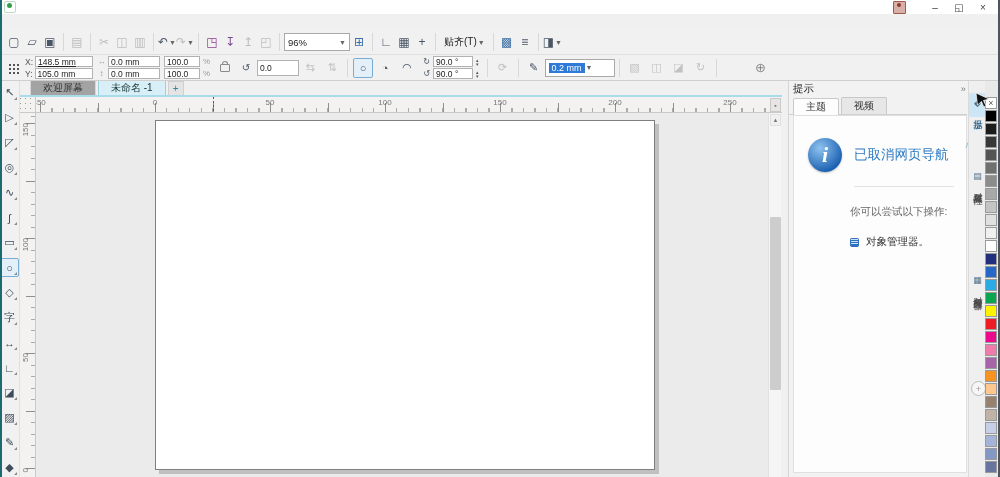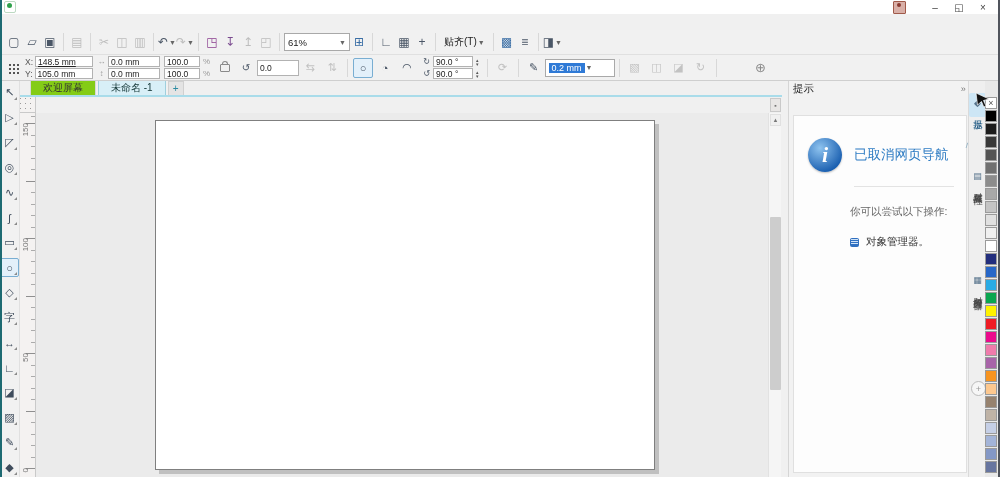--- a/index.html
+++ b/index.html
@@ -42,21 +42,21 @@
   .pbtool.dis{color:#c2c2c2;}
   .pbtool.active{border:1px solid #79aed2;background:#e3f0fa;}
   #dotgrid{width:12px;height:12px;margin:0 6px 0 2px;background-image:radial-gradient(#555 0.9px,transparent 1px);background-size:4px 4px;background-position:1px 1px;}
   .lock{width:8px;height:6px;border:1px solid #8a8a8a;border-radius:1px;position:relative;margin:0 5px;}
   .lock::before{content:"";position:absolute;top:-4px;left:1px;width:4px;height:3px;border:1px solid #8a8a8a;border-bottom:none;border-radius:3px 3px 0 0;}
   .spin{display:flex;flex-direction:column;line-height:4px;font-size:5px;color:#555;margin-left:1px;}
   #outline-combo{width:62px;height:16px;}
   #outline-value{background:#2f7ad6;color:#fff;padding:0 3px;font-size:9px;}
   
   #tabsrow{left:20px;top:81px;width:762px;height:16px;background:#f0f0f0;border-bottom:2px solid #a9dcea;display:flex;align-items:flex-end;padding-left:10px;box-sizing:border-box;z-index:30;}
-  .doctab{height:14px;display:flex;align-items:center;padding:0 12px;font-size:10px;color:#333;border:1px solid #d8d8d8;border-bottom:none;background:#84cc16;margin-right:2px;white-space:nowrap;}
+  .doctab{height:14px;display:flex;align-items:center;padding:0 12px;font-size:10px;color:#333;border:1px solid #d8d8d8;border-bottom:none;background:#a3a3a3;margin-right:2px;white-space:nowrap;}
   .doctab.active{background:#d8eff7;border-color:#9fcfdd;color:#133;}
   #newtab-btn{width:14px;height:13px;display:flex;align-items:center;justify-content:center;font-size:10px;color:#2a8aa0;background:#e4e4e4;border:1px solid #d0d0d0;border-bottom:none;}
   
   #ruler-corner{left:20px;top:97px;width:16px;height:16px;background:#f4f2f1;border-right:1px solid #c9c9c9;border-bottom:1px solid #c9c9c9;box-sizing:border-box;z-index:25;
     background-image:radial-gradient(#9a9a9a 0.8px,transparent 1px);background-size:5px 5px;background-position:3px 4px;}
   #hruler{left:36px;top:97px;width:746px;height:16px;background:#f4f2f1;border-bottom:1px solid #c9c9c9;box-sizing:border-box;z-index:25;overflow:hidden;}
   #hruler .minor{position:absolute;bottom:0;left:0;right:0;height:4px;background:repeating-linear-gradient(90deg,#ababab 0 1px,transparent 1px 11.5px);background-position-x:4px;}
   #hruler .major{position:absolute;bottom:0;left:0;right:0;height:9px;background:repeating-linear-gradient(90deg,#8f8f8f 0 1px,transparent 1px 57.5px);background-position-x:4px;}
   .hlab{position:absolute;top:1px;font-size:8px;color:#777;transform:translateX(-50%);}
   #mouse-dash{position:absolute;top:0;bottom:0;width:1px;background:repeating-linear-gradient(180deg,#555 0 2px,transparent 2px 4px);}
@@ -142,21 +142,21 @@
       <div class="sep"></div>
       <div class="tbi">↶<span class="dd">▼</span></div>
       <div class="tbi dis">↷<span class="dd">▼</span></div>
       <div class="sep"></div>
       <div class="tbi" style="color: rgb(139, 63, 143);">◳</div>
       <div class="tbi" style="color: rgb(122, 74, 143);">↧</div>
       <div class="tbi dis">↥</div>
       <div class="tbi dis">◰</div>
       <div class="sep"></div>
       <div class="combo" id="zoom-combo">
-        <span>61%</span>
+        <span>96%</span>
         <span class="dd">▼</span>
       </div>
       <div class="tbi" style="color: rgb(58, 110, 165);">⊞</div>
       <div class="sep"></div>
       <div class="tbi">∟</div>
       <div class="tbi">▦</div>
       <div class="tbi">+</div>
       <div class="sep"></div>
       <div id="snap-btn">
         <span>贴齐(T)</span>
@@ -245,20 +245,32 @@
     <span class="pbtool" style="color:#8a8a8a;font-size:13px;margin-left:30px;">⊕</span>
   </div>
 
   <div class="abs" id="tabsrow">
       <div class="doctab">欢迎屏幕</div>
       <div class="doctab active">未命名 -1</div>
       <div id="newtab-btn">+</div>
     </div>
 
   <div class="abs" id="ruler-corner"></div>
+  <div class="abs" id="hruler">
+    <div class="minor"></div>
+      <div class="major"></div>
+    <div id="mouse-dash" style="left:177px;"></div>
+  <span class="hlab" style="left: 4px;">-50</span>
+      <span class="hlab" style="left: 119px;">0</span>
+      <span class="hlab" style="left: 234px;">50</span>
+      <span class="hlab" style="left: 349px;">100</span>
+      <span class="hlab" style="left: 464px;">150</span>
+      <span class="hlab" style="left: 579px;">200</span>
+      <span class="hlab" style="left: 694px;">250</span>
+    </div>
   <div class="abs" id="hruler-end">▪</div>
   <div class="abs" id="vruler">
     <div class="minor"></div>
       <div class="major"></div>
   <span class="vlab" style="top: 10px;">150</span>
       <span class="vlab" style="top: 125px;">100</span>
       <span class="vlab" style="top: 240px;">50</span>
       <span class="vlab" style="top: 355px;">0</span>
     </div>
 
@@ -291,20 +303,24 @@
   </div>
 
   <div class="abs" id="docker">
     <div id="docker-head">
       <span id="docker-title">提示</span>
       <div id="docker-head-btns">
         <span>»</span>
         <span>×</span>
       </div>
     </div>
+    <div id="docker-tabs">
+        <div class="dtab active">主题</div>
+        <div class="dtab">视频</div>
+      </div>
     <div id="docker-body">
       <div id="hint-header">
         <div id="info-icon">i</div>
         <div id="hint-heading">已取消网页导航</div>
         <div id="hint-chevron">∧</div>
       </div>
       <div id="hint-divider"></div>
       <div id="hint-intro">你可以尝试以下操作:</div>
       <div id="hint-action-row">
         <span id="hint-bullet"></span>

